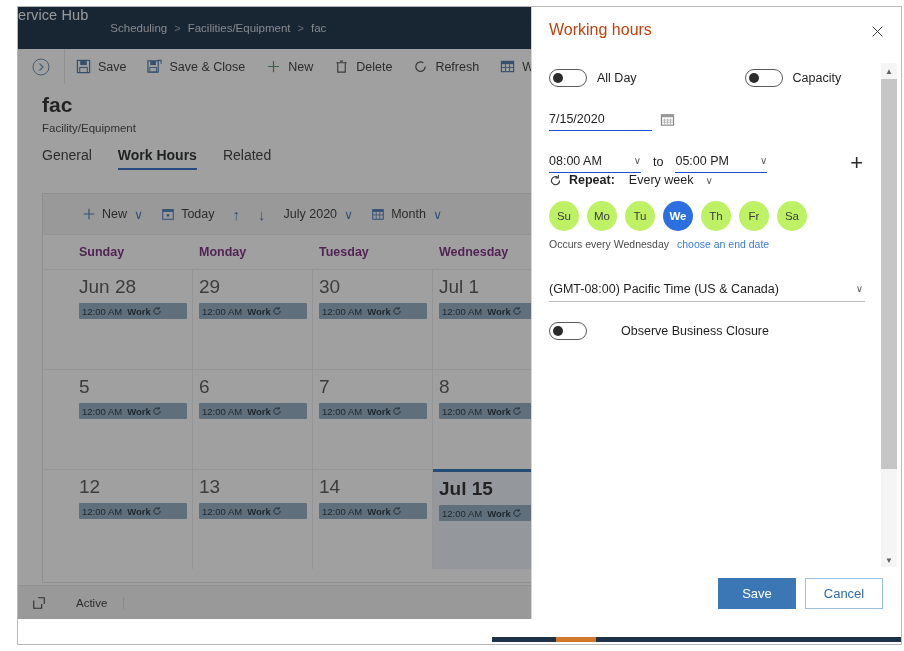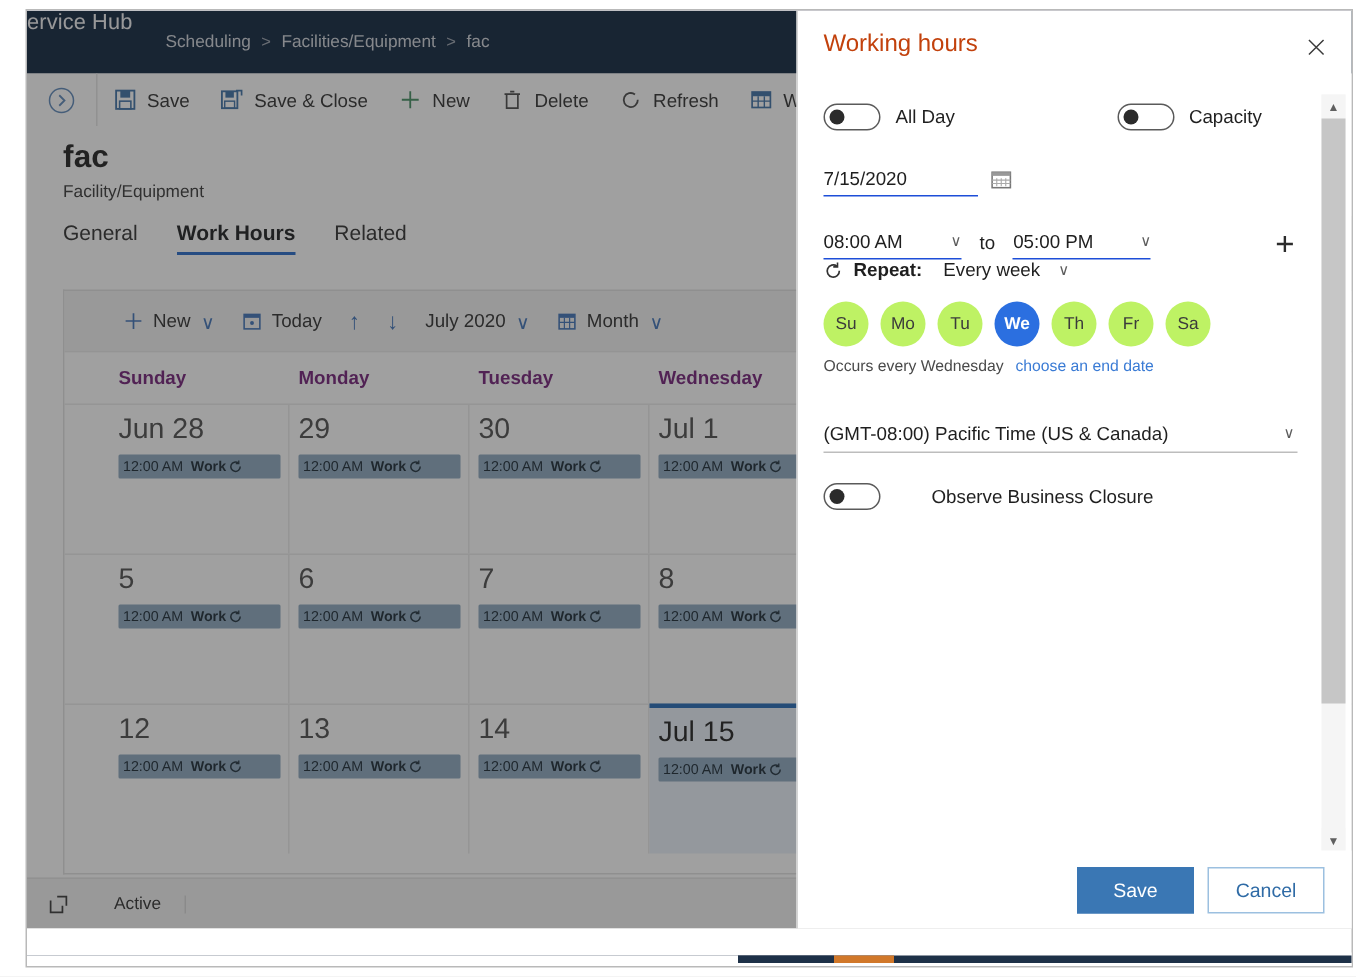--- a/index.html
+++ b/index.html
@@ -216,21 +216,21 @@
     border-top: 3px solid #1f66b5;
     margin-top: -1px;
   }
   .daynum {
     font-size: 19px;
     color: #4a4a4a;
     margin-bottom: 5px;
   }
   .daycell.today .daynum {
     color: #1b1b1b;
-    font-weight: 400;
+    font-weight: 700;
   }
   .event {
     background: #8aa6bd;
     height: 16px;
     border-radius: 1px;
     display: flex;
     align-items: center;
     padding: 0 3px;
     font-size: 9.5px;
     color: #14232f;

